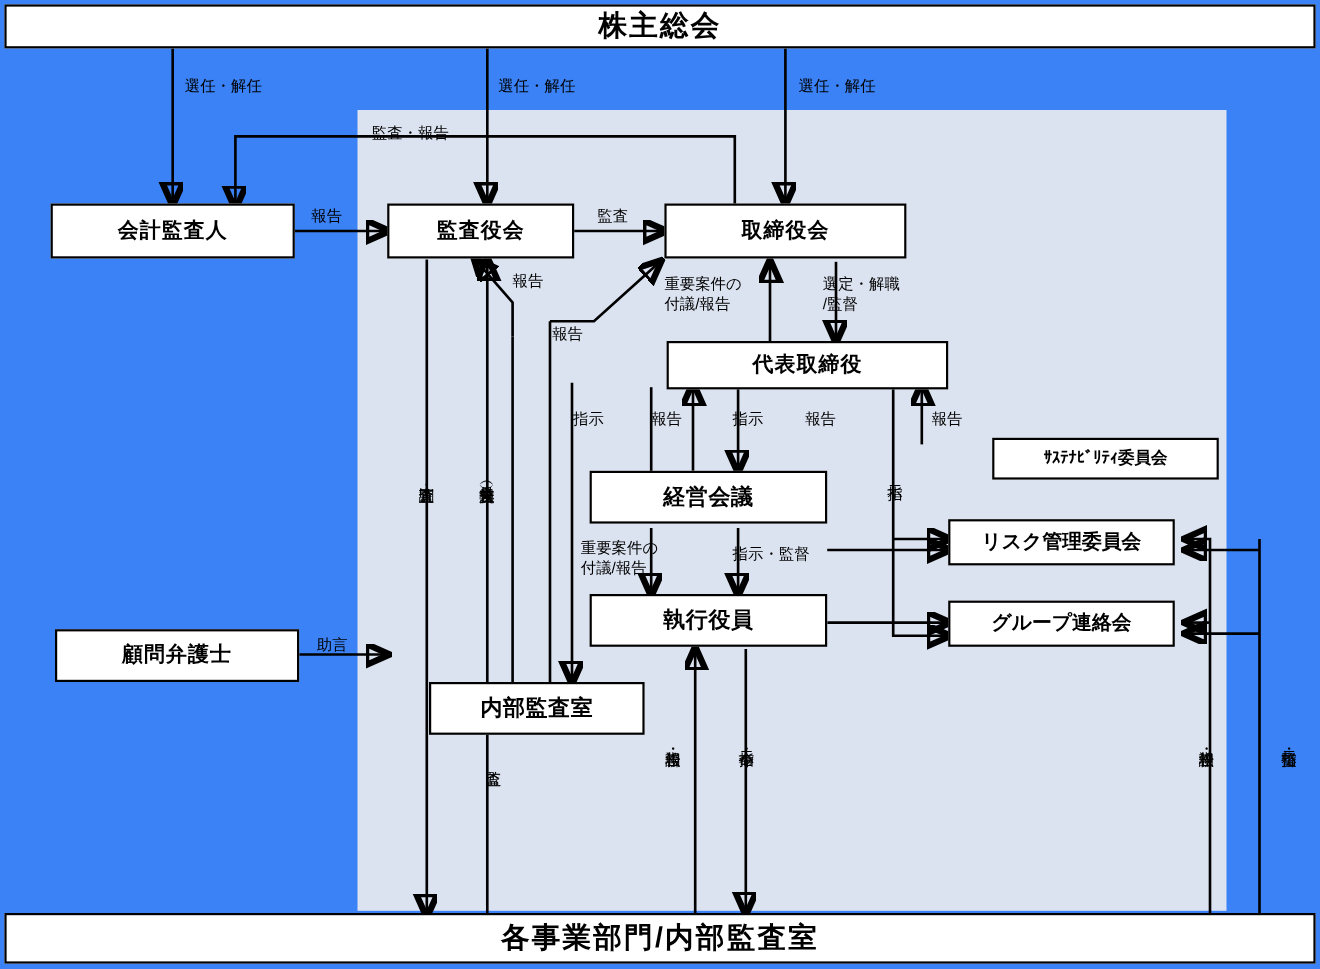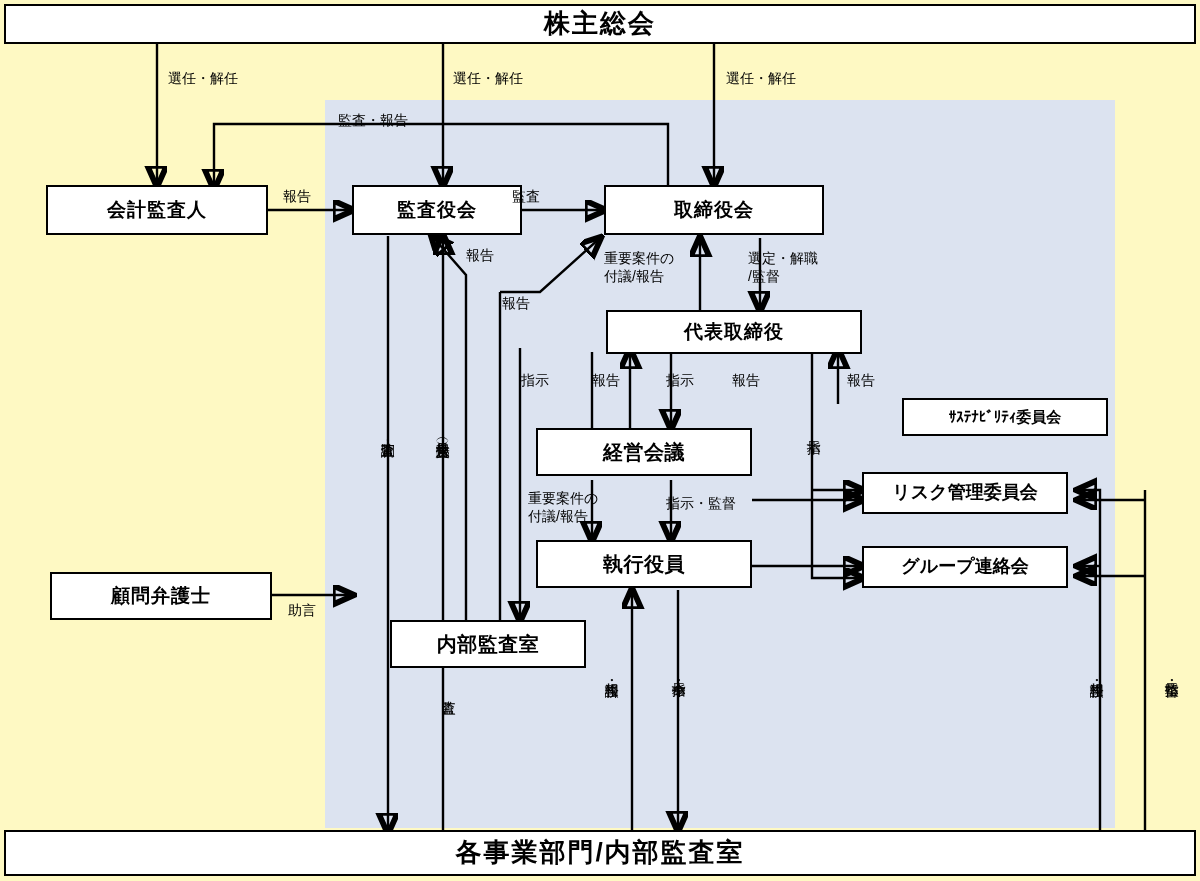--- a/index.html
+++ b/index.html
@@ -4,21 +4,21 @@
 <style>
   html, body {
     margin: 0;
     padding: 0;
     background: #ffffff;
   }
   #stage {
     position: relative;
     width: 1200px;
     height: 881px;
-    background: #fef9c3;
+    background: #3b82f6;
     font-family: "Liberation Sans", sans-serif;
     overflow: hidden;
   }
   .panel {
     position: absolute;
     background: #dce3f0;
     border: none;
   }
   .node {
     position: absolute;
@@ -192,21 +192,21 @@
     <span>各事業部門/内部監査室</span>
   </div>
 
   <div class="edge-label" style="left:168px; top:70px;">選任・解任</div>
   <div class="edge-label" style="left:453px; top:70px;">選任・解任</div>
   <div class="edge-label" style="left:726px; top:70px;">選任・解任</div>
 
   <div class="edge-label" style="left:338px; top:112px;">監査・報告</div>
 
   <div class="edge-label" style="left:283px; top:188px;">報告</div>
-  <div class="edge-label" style="left:512px; top:188px;">監査</div>
+  <div class="edge-label" style="left:543px; top:188px;">監査</div>
 
   <div class="edge-label" style="left:466px; top:247px;">報告</div>
   <div class="edge-label" style="left:502px; top:295px;">報告</div>
 
   <div class="edge-label" style="left:604px; top:250px;">重要案件の
 付議/報告</div>
   <div class="edge-label" style="left:748px; top:250px;">選定・解職
 /監督</div>
 
   <div class="edge-label" style="left:521px; top:372px;">指示</div>
@@ -214,21 +214,21 @@
   <div class="edge-label" style="left:666px; top:372px;">指示</div>
   <div class="edge-label" style="left:732px; top:372px;">報告</div>
   <div class="edge-label" style="left:847px; top:372px;">報告</div>
 
   <div class="edge-label vert" style="left:805px; top:430px; height:54px;">指示</div>
 
   <div class="edge-label" style="left:528px; top:490px;">重要案件の
 付議/報告</div>
   <div class="edge-label" style="left:666px; top:495px;">指示・監督</div>
 
-  <div class="edge-label" style="left:288px; top:578px;margin-top:24px;">助言</div>
+  <div class="edge-label" style="left:288px; top:578px;">助言</div>
 
   <div class="edge-label vert" style="left:379px; top:432px; height:120px;">監査・調査</div>
   <div class="edge-label vert" style="left:434px; top:432px; height:170px;">報告（意見交換）</div>
 
   <div class="edge-label vert" style="left:440px; top:690px; height:60px;">監査</div>
 
   <div class="edge-label vert" style="left:603px; top:672px; height:100px;">報告・相談</div>
   <div class="edge-label vert" style="left:670px; top:672px; height:100px;">指示・命令</div>
 
   <div class="edge-label vert" style="left:1088px; top:672px; height:100px;">報告・相談</div>

